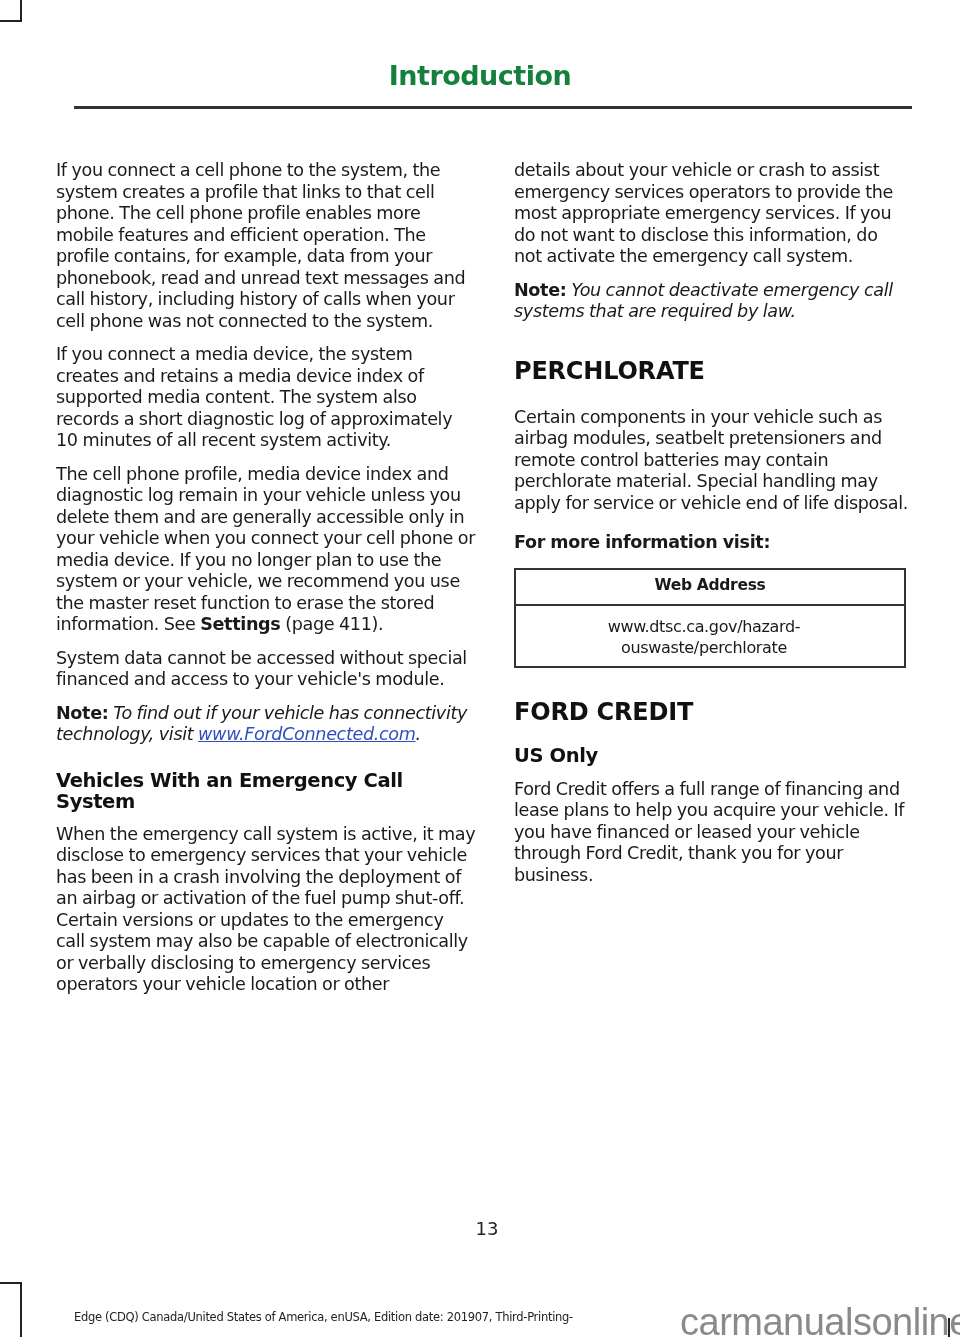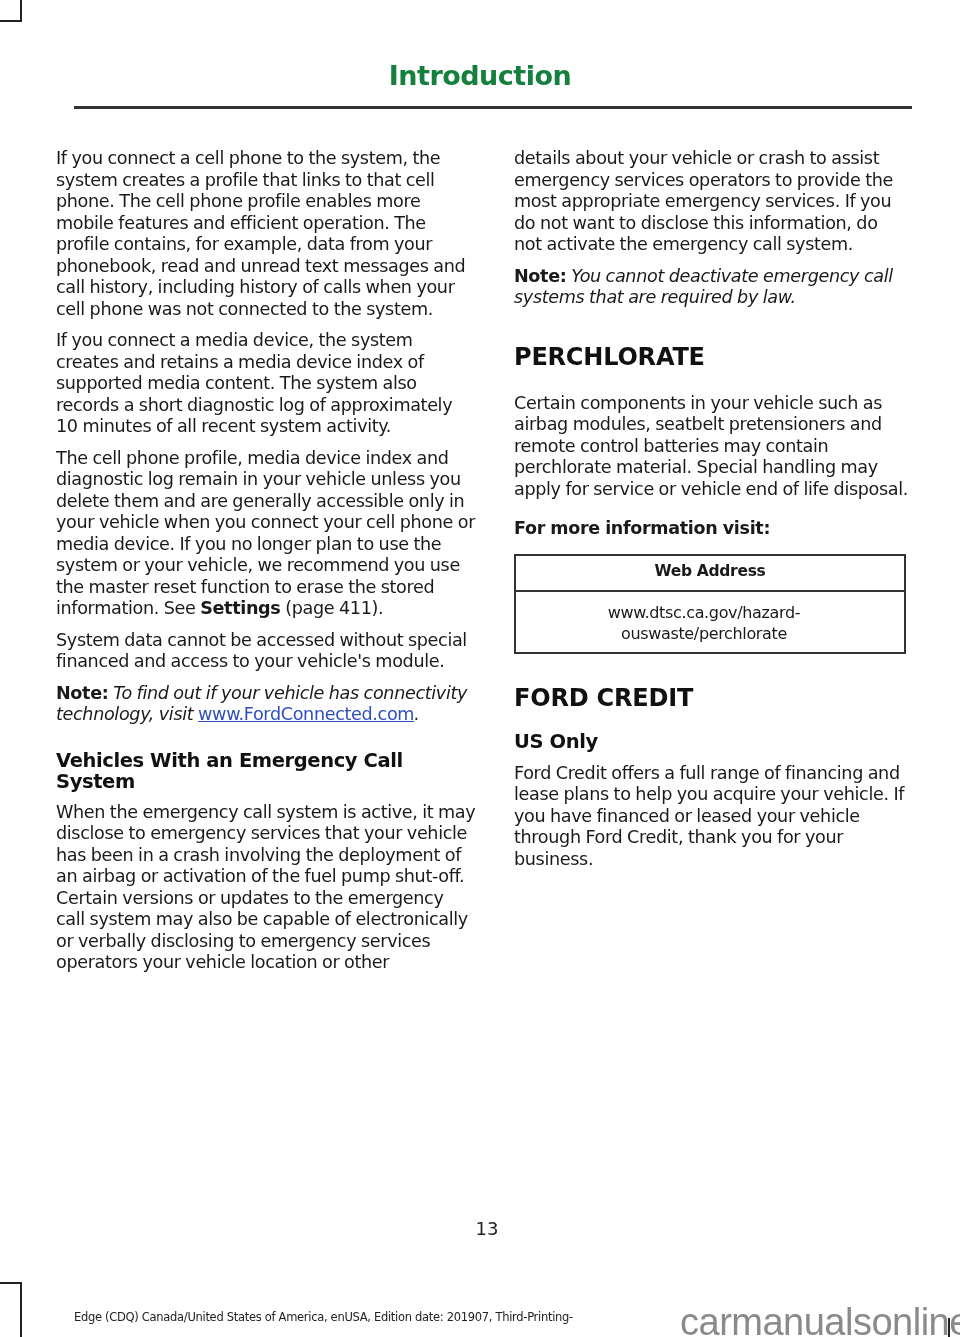--- a/index.html
+++ b/index.html
@@ -14,26 +14,26 @@
     .header-title {
       position: absolute; top: 60px; left: 0; width: 960px; text-align: center;
       font-family: "DejaVu Sans", sans-serif; font-weight: bold; font-size: 27px;
       letter-spacing: -0.5px; color: #15803d;
     }
     .header-rule { position: absolute; left: 74px; top: 106px; width: 838px; height: 3px; background: #333; }
     .col { position: absolute; top: 148px; }
     .col-left { left: 56px; width: 420px; }
     .col-right { left: 514px; width: 396px; }
     p {
-      margin: 0 0 10px 0; font-size: 17.6px; line-height: 21.5px; letter-spacing: -0.35px;
+      margin: 12px 0 10px 0; font-size: 17.6px; line-height: 21.5px; letter-spacing: -0.35px;
       word-spacing: -0.5px; color: #1a1a1a;
     }
     .note-label { font-weight: bold; font-style: normal; }
     .note-text { font-style: italic; }
-    .link { color: #2f4fbf; text-decoration: underline; }
+    .link { color: #2f4fbf; text-decoration: underline; font-style: italic; }
     .xref { font-weight: bold; }
     h3 {
       margin: 24px 0 10px 0; font-size: 19.5px; line-height: 21px; font-weight: bold;
       letter-spacing: -0.4px; color: #111;
     }
     h2 {
       margin: 0; font-size: 24px; line-height: 28px; font-weight: bold; letter-spacing: -0.2px;
       color: #111; text-transform: uppercase;
     }
     h4 { margin: 0; font-size: 19.5px; font-weight: bold; letter-spacing: -0.4px; color: #111; }

